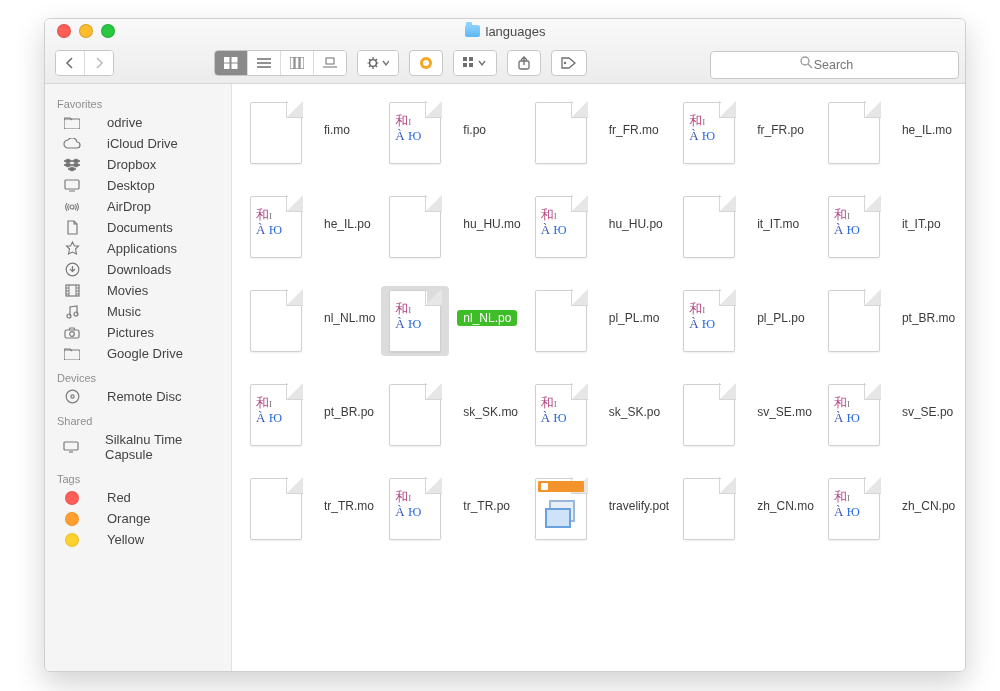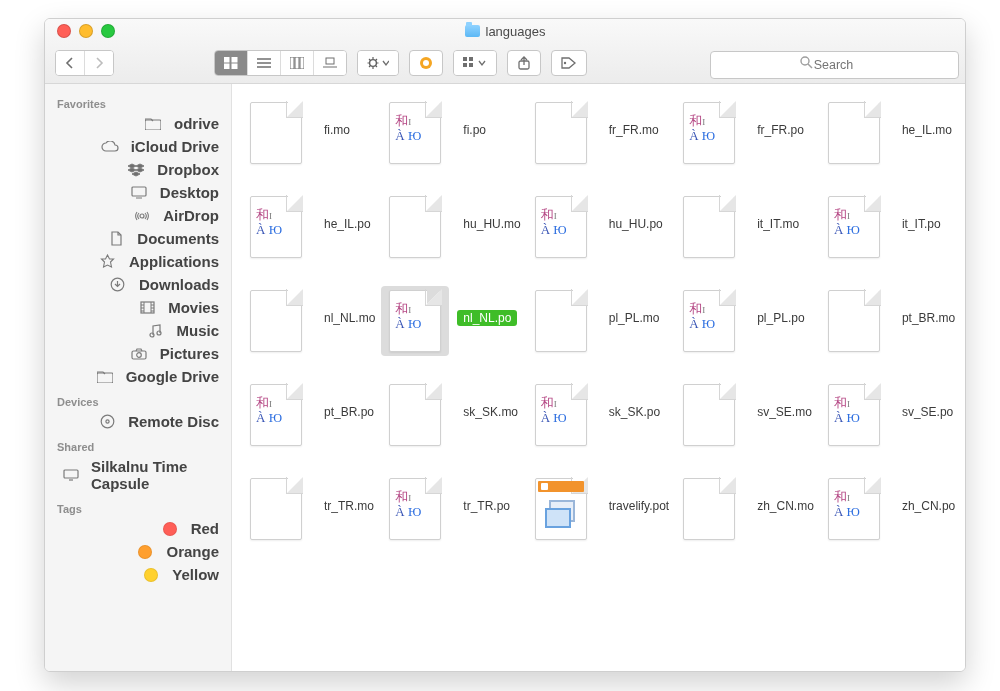--- a/index.html
+++ b/index.html
@@ -23,23 +23,23 @@
   .seg button.active{background:#8a8a8a;}
   .seg button.active svg *{stroke:#fff;fill:#fff;}
   .btn{border:1px solid #c7c7c7;border-radius:4px;background:#fff;height:24px;padding:0 9px;display:inline-flex;align-items:center;justify-content:center;}
   .spacer{flex:1;}
   .search{position:relative;width:245px;height:24px;}
   .search input{width:100%;height:100%;border:1px solid #c7c7c7;border-radius:4px;background:#fff;padding-left:0;text-align:center;font-size:12.5px;color:#9e9e9e;}
   .search .mag{position:absolute;left:90px;top:5px;pointer-events:none;}
   svg{display:block;}
   
   .body{flex:1;display:flex;min-height:0;}
-  .sidebar{width:186px;background:#f5f5f5;border-right:1px solid #e1e1e1;padding:6px 0 0;overflow:auto;font-weight:bold;}
+  .sidebar{width:186px;background:#f5f5f5;border-right:1px solid #e1e1e1;padding:6px 0 0;overflow:auto;}
   .sb-h{font-size:11px;color:#8e8e8e;padding:8px 12px 2px;}
-  .sb-item{display:flex;align-items:center;gap:12px;padding:3px 12px 3px 18px;color:#444;font-size:15px;justify-content:flex-end;}
+  .sb-item{display:flex;align-items:center;gap:26px;padding:3px 12px 3px 18px;color:#444;font-size:13px;}
   .sb-item .ic{width:18px;display:flex;justify-content:center;color:#7b7b7b;}
   .tagdot{width:12px;height:12px;border-radius:50%;border:1px solid rgba(0,0,0,.08);}
   .content{flex:1;overflow:auto;background:#fff;padding:14px 10px 20px;}
   .grid{display:grid;grid-template-columns:repeat(5,1fr);row-gap:24px;}
   .cell{display:flex;align-items:flex-start;gap:8px;}
   .cell .lbl{font-size:12px;color:#3b3b3b;padding:1px 6px;border-radius:3px;white-space:nowrap;margin-top:24px;}
   .cell.selected .thumbwrap{background:#dcdcdc;border-radius:4px;}
   .thumbwrap{padding:4px 8px;}
   .cell.selected .lbl{background:#3fbd28;color:#fff;}
   .file{width:52px;height:62px;position:relative;}

